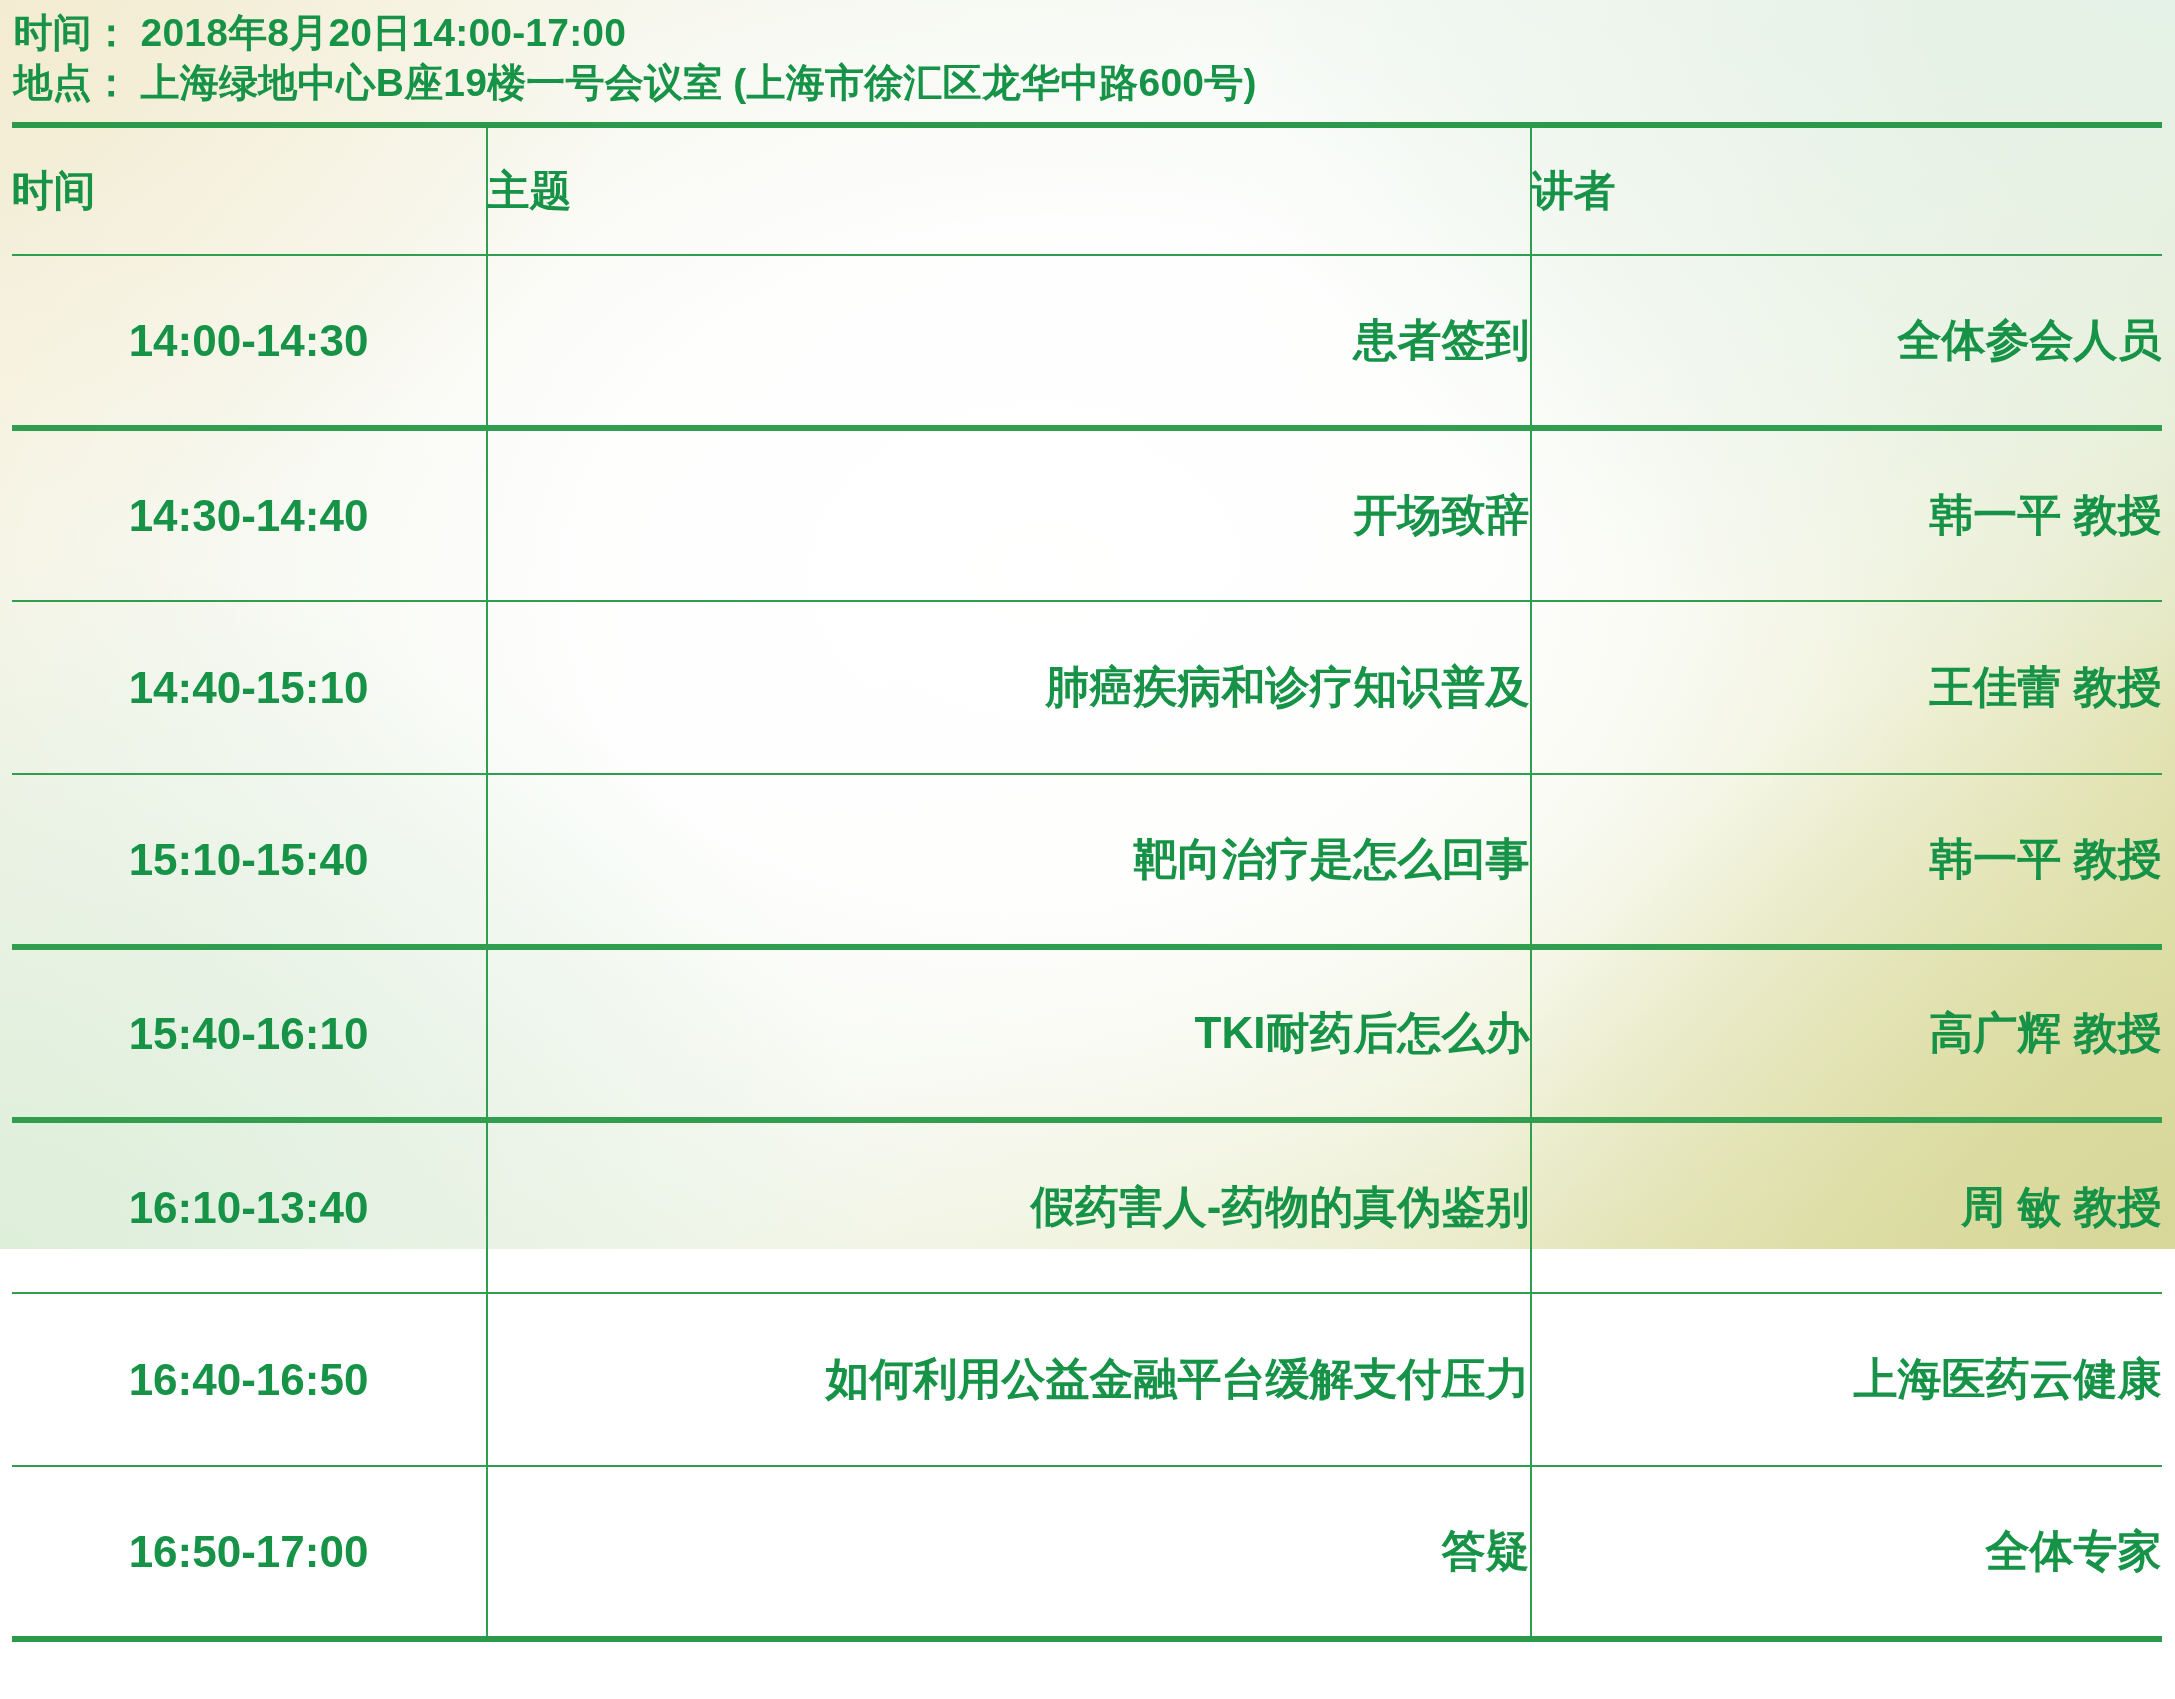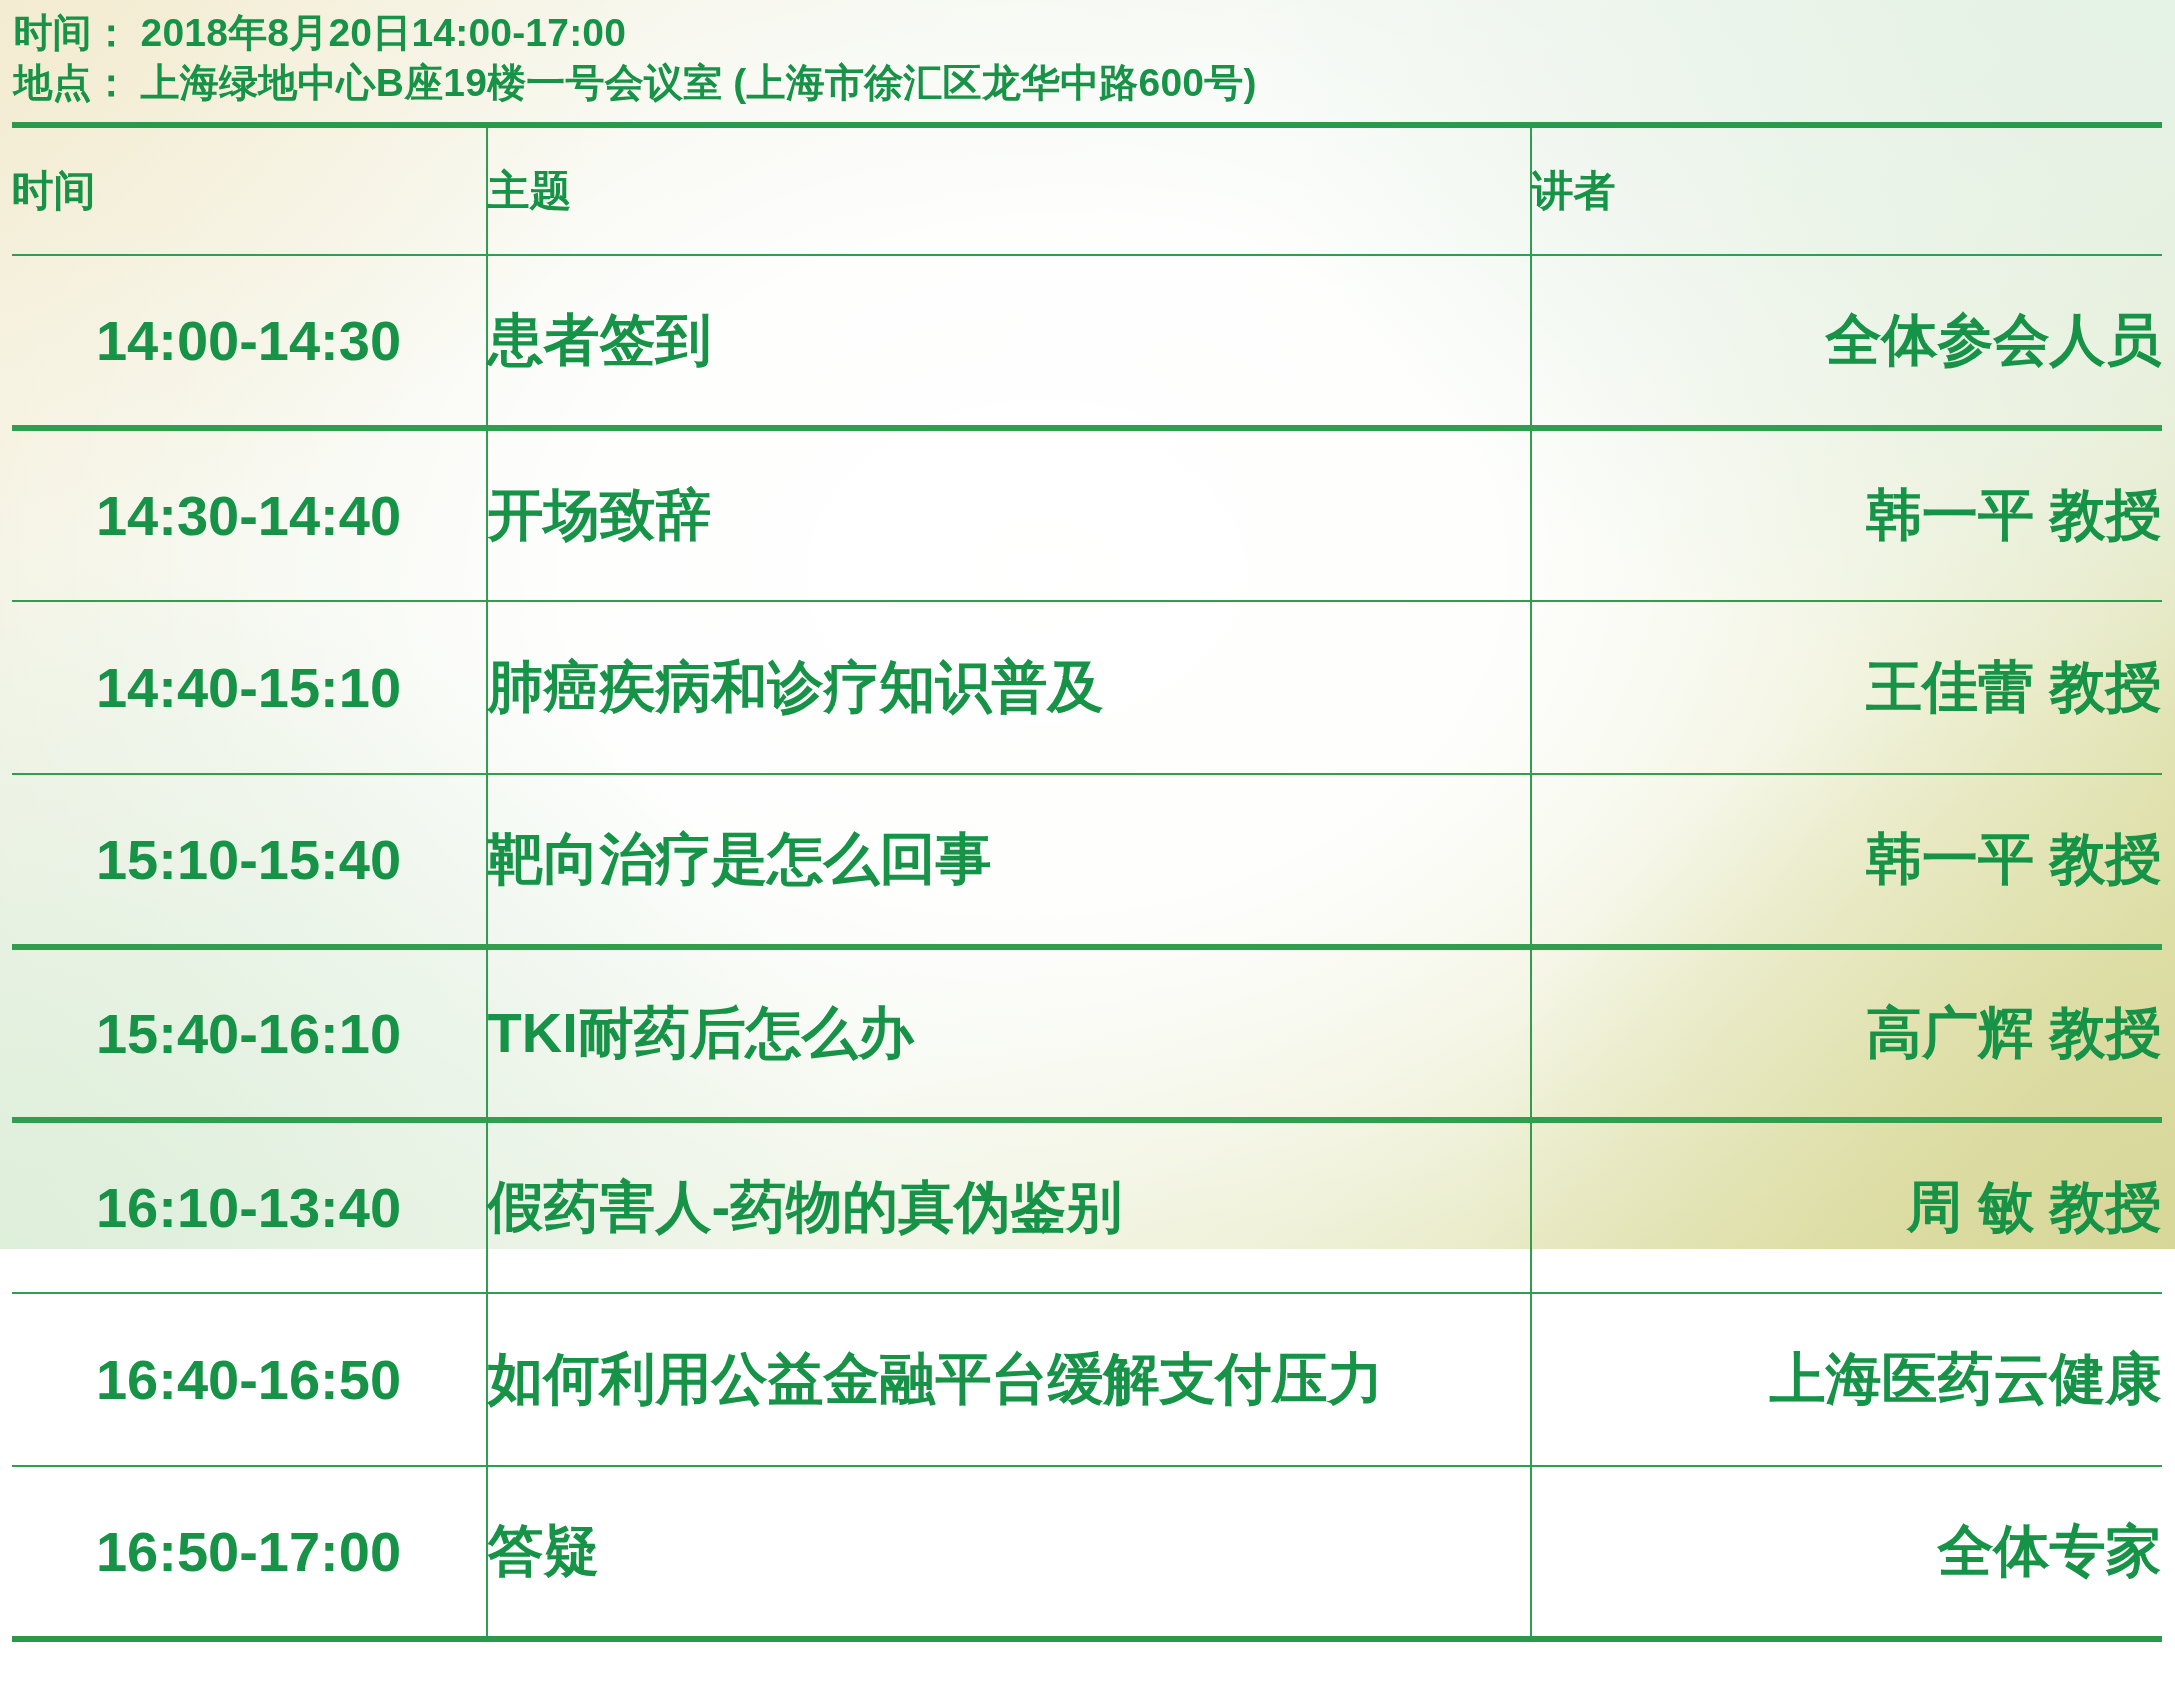--- a/index.html
+++ b/index.html
@@ -116,29 +116,29 @@
 
   .agenda thead th {
     height: 130px;
     font-size: 42px;
     text-align: left;
     padding: 0;
   }
 
   .agenda tbody td {
     height: 173px;
-    font-size: 56px;
+    font-size: 44px;
     padding: 0;
   }
   .agenda tbody tr:last-child td {
     border-bottom: 6.7px solid #2a9a4a;
   }
 
   td.time    { text-align: center; }
-  td.topic   { text-align: left; padding-left: 58px; }
+  td.topic   { text-align: right; padding-left: 58px; }
   td.speaker { text-align: right; }
 
   
   .agenda tbody tr.thick td { border-bottom-width: 6.7px; }
 </style>
 </head>
 <body>
 
 <div id="slide">
 

